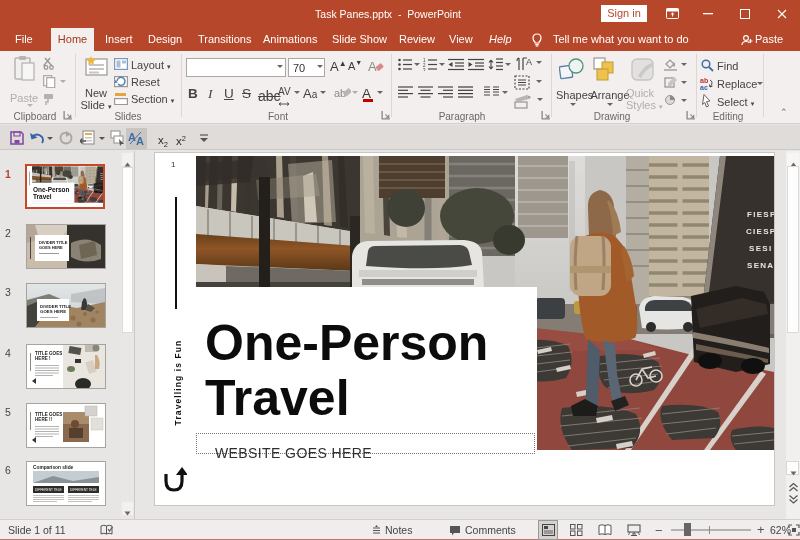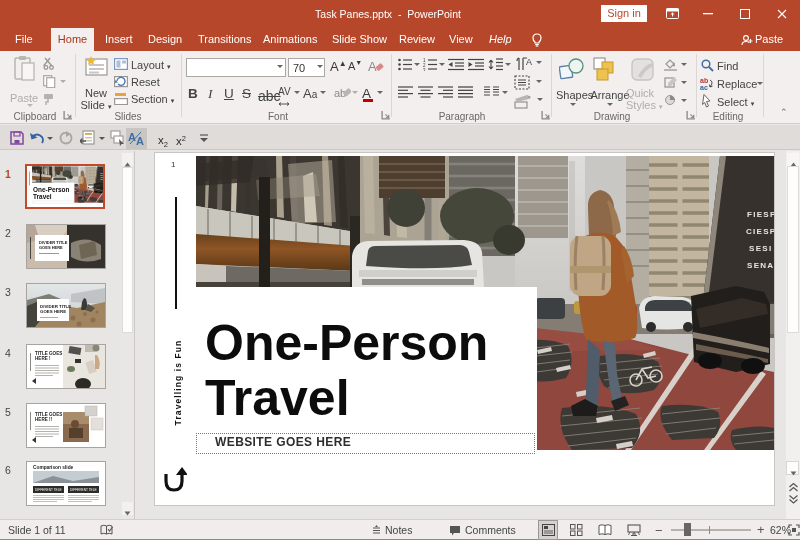--- a/index.html
+++ b/index.html
@@ -30,21 +30,21 @@
 #pscroll{left:121px;top:151px;width:13px;height:368px;background:#e9e7e5;}
 
 #editor{left:136px;top:151px;width:664px;height:368px;background:#e8e6e4;}
 #slide{left:155px;top:153px;width:619px;height:352px;background:#fff;outline:1px solid #c8c5c3;}
 #whitebox{position:absolute;left:38px;top:134px;width:344px;height:174px;background:#fff;}
 #pagenum{position:absolute;left:16px;top:7px;font-size:8px;color:#333;}
 #vline{position:absolute;left:20px;top:44px;width:2px;height:112px;background:#111;}
 #vtext{position:absolute;left:-22px;top:224px;width:90px;height:11px;text-align:center;font-size:8.5px;font-weight:bold;color:#111;transform:rotate(-90deg);transform-origin:center;letter-spacing:1.1px;white-space:nowrap;}
 #title1{position:absolute;left:50px;top:163px;font-size:50px;font-weight:bold;color:#0c0c0c;line-height:55px;letter-spacing:0;}
 #dotbox{position:absolute;left:41px;top:280px;width:339px;height:21px;border:1px dotted #777;}
-#dottext{position:absolute;left:18px;top:1px;font-size:12px;letter-spacing:0.4px;color:#2e2e2e;font-weight:bold;}
+#dottext{position:absolute;left:18px;top:11px;font-size:14px;letter-spacing:0.4px;color:#2e2e2e;}
 #uarrow{position:absolute;left:7px;top:313px;}
 #vscroll{left:786px;top:151px;width:14px;height:368px;background:#f1f0ef;}
 
 #status{left:0;top:519px;width:800px;height:21px;background:#f0edec;border-top:1px solid #d2cfcc;border-bottom:1px solid #c0766b;font-size:10.5px;color:#444;}
 </style></head>
 <body>
 <svg width="0" height="0" style="position:absolute;">
     <defs>
 <linearGradient id="beamg" x1="0" y1="0" x2="0" y2="1">
         <stop offset="0" stop-color="#68411a"></stop>
@@ -78,20 +78,21 @@
   <span class="tab" style="left:15px;text-align:center;">File</span>
   <span class="tab" id="hometab">Home</span>
   <span class="tab" style="left:105px;">Insert</span>
   <span class="tab" style="left:148px;">Design</span>
   <span class="tab" style="left:198px;">Transitions</span>
   <span class="tab" style="left:263px;">Animations</span>
   <span class="tab" style="left:332px;">Slide Show</span>
   <span class="tab" style="left:399px;">Review</span>
   <span class="tab" style="left:449px;">View</span>
   <span class="tab" style="left:489px;font-style:italic;">Help</span>
+  <span class="tab" style="left:553px;">Tell me what you want to do</span>
   <span class="tab" style="left:755px;">Paste</span>
   <svg class="abs" style="left:531px;top:5px;" width="12" height="14" viewBox="0 0 12 14">
    <path d="M6,1 Q10,1 10,5 Q10,7.5 8,9 L8,10 L4,10 L4,9 Q2,7.5 2,5 Q2,1 6,1 Z" fill="none" stroke="#fff" stroke-width="1.2"></path>
    <line x1="4.2" y1="11.5" x2="7.8" y2="11.5" stroke="#fff" stroke-width="1.2"></line>
    <line x1="4.7" y1="13" x2="7.3" y2="13" stroke="#fff" stroke-width="1.2"></line>
   </svg>
   <svg class="abs" style="left:741px;top:6px;" width="12" height="12" viewBox="0 0 12 12">
    <circle cx="5" cy="4" r="2.4" fill="none" stroke="#fff" stroke-width="1.1"></circle>
    <path d="M1,11 Q1,7.5 5,7.5 Q7.5,7.5 8.5,9" fill="none" stroke="#fff" stroke-width="1.1"></path>
    <path d="M9.5,5 L9.5,9 M7.5,7 L11.5,7" stroke="#fff" stroke-width="1.1"></path>

